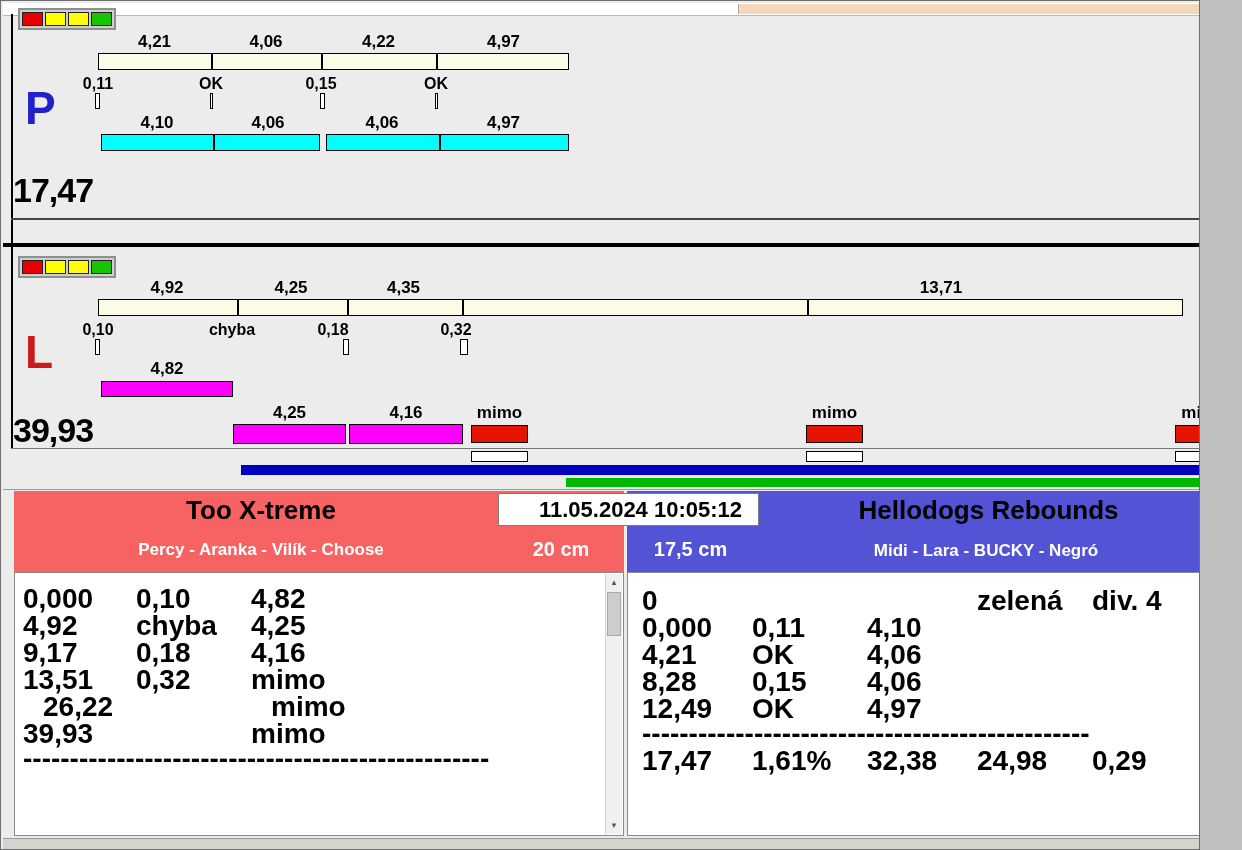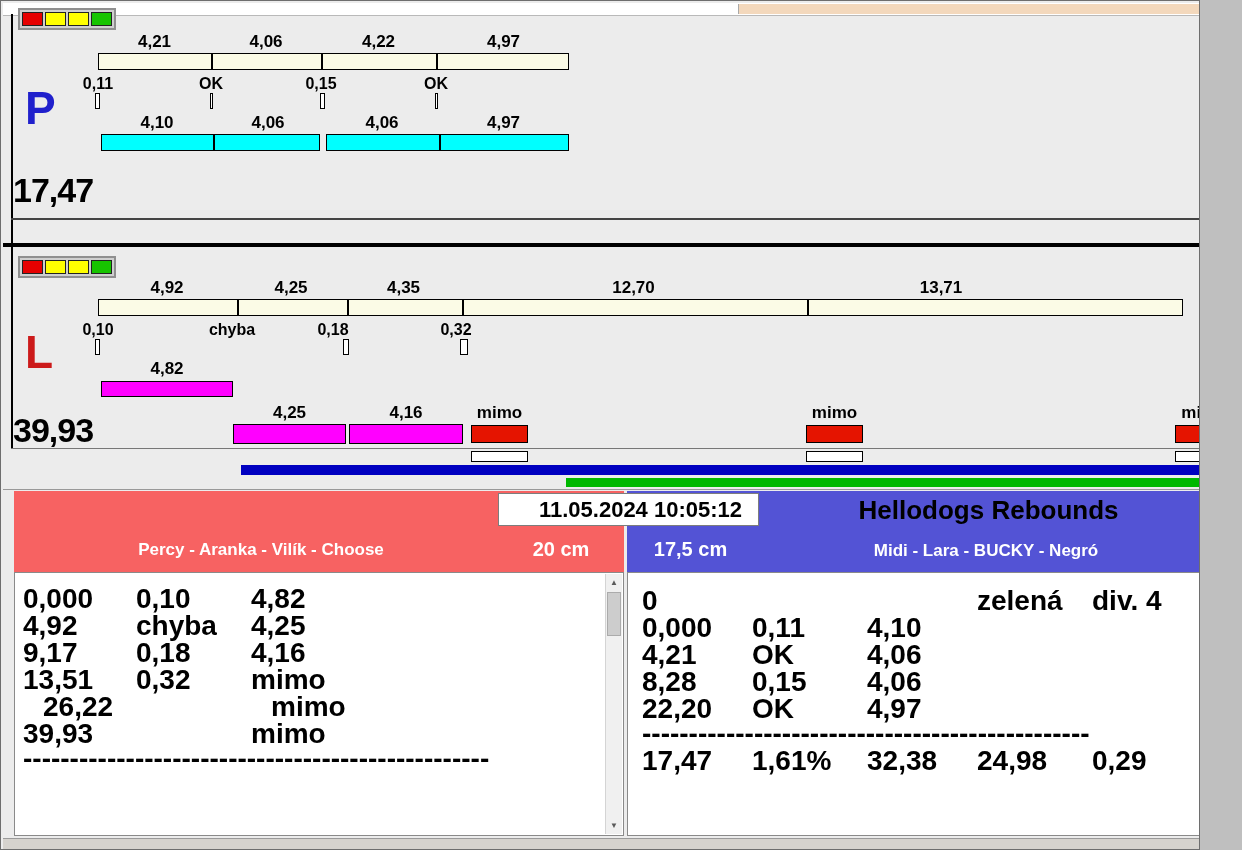--- a/index.html
+++ b/index.html
@@ -104,21 +104,20 @@
   <div class="tlight" style="left:17px; top:255px;">
     <span class="lightsq lq-red"></span>
     <span class="lightsq lq-yellow"></span>
     <span class="lightsq lq-yellow"></span>
     <span class="lightsq lq-green"></span>
   </div>
 
   <span class="lbl" style="left:97px;  top:277px; width:138px;">4,92</span>
   <span class="lbl" style="left:235px; top:277px; width:110px;">4,25</span>
   <span class="lbl" style="left:345px; top:277px; width:115px;">4,35</span>
-  <span class="lbl" style="left:460px; top:277px; width:345px;">12,70</span>
   <span class="lbl" style="left:805px; top:277px; width:270px;">13,71</span>
 
   <div class="bar cream" style="left:97px; top:298px; width:1085px; height:17px;">
     <i class="seg" style="left:138px;"></i>
     <i class="seg" style="left:248px;"></i>
     <i class="seg" style="left:363px;"></i>
     <i class="seg" style="left:708px;"></i>
   </div>
 
   <span class="marklbl" style="left:75px;  top:320px; width:44px;">0,10</span>
@@ -155,20 +154,21 @@
   <div class="whitebox" style="left:805px;  top:450px; width:57px; height:11px;"></div>
   <div class="whitebox" style="left:1174px; top:450px; width:57px; height:11px;"></div>
 
   <div class="hline" style="left:240px; top:464px; width:993px; height:10px; background:#0000c0;"></div>
   <div class="hline" style="left:565px; top:477px; width:668px; height:9px;  background:#00b800;"></div>
   <div class="hline" style="left:2px; top:488px; width:1238px; height:1px; background:#999;"></div>
 
   <div class="hdr" style="left:13px; top:490px; width:610px; height:81px; background:#f76262;"></div>
   <div class="hdr" style="left:626px; top:490px; width:609px; height:81px; background:#5353d5;"></div>
 
+  <span class="hdr-title" style="left:20px; top:494px; width:480px;">Too X-treme</span>
   <span class="hdr-sub" style="left:20px; top:539px; width:480px;">Percy - Aranka - Vilík - Choose</span>
   <span class="hdr-height" style="left:500px; top:537px; width:120px;">20 cm</span>
 
   <span class="hdr-title" style="left:745px; top:494px; width:485px;">Hellodogs Rebounds</span>
   <span class="hdr-sub" style="left:740px; top:540px; width:490px;">Midi - Lara - BUCKY - Negró</span>
   <span class="hdr-height" style="left:632px; top:537px; width:115px;">17,5 cm</span>
 
   <div class="clockbox" style="left:497px; top:492px; width:261px; height:33px;">11.05.2024 10:05:12</div>
 
   <div class="panel" style="left:13px; top:571px; width:610px; height:264px;">
@@ -227,21 +227,21 @@
       <span class="cell rc1">4,21</span>
       <span class="cell rc2">OK</span>
       <span class="cell rc3">4,06</span>
     </div>
     <div class="trow" style="top:93px;">
       <span class="cell rc1">8,28</span>
       <span class="cell rc2">0,15</span>
       <span class="cell rc3">4,06</span>
     </div>
     <div class="trow" style="top:120px;">
-      <span class="cell rc1">22,20</span>
+      <span class="cell rc1">12,49</span>
       <span class="cell rc2">OK</span>
       <span class="cell rc3">4,97</span>
     </div>
     <div class="trow" style="top:145px;">
       <span class="cell rc1">------------------------------------------------</span>
     </div>
     <div class="trow" style="top:172px;">
       <span class="cell rc1">17,47</span>
       <span class="cell rc2">1,61%</span>
       <span class="cell rc3">32,38</span>

